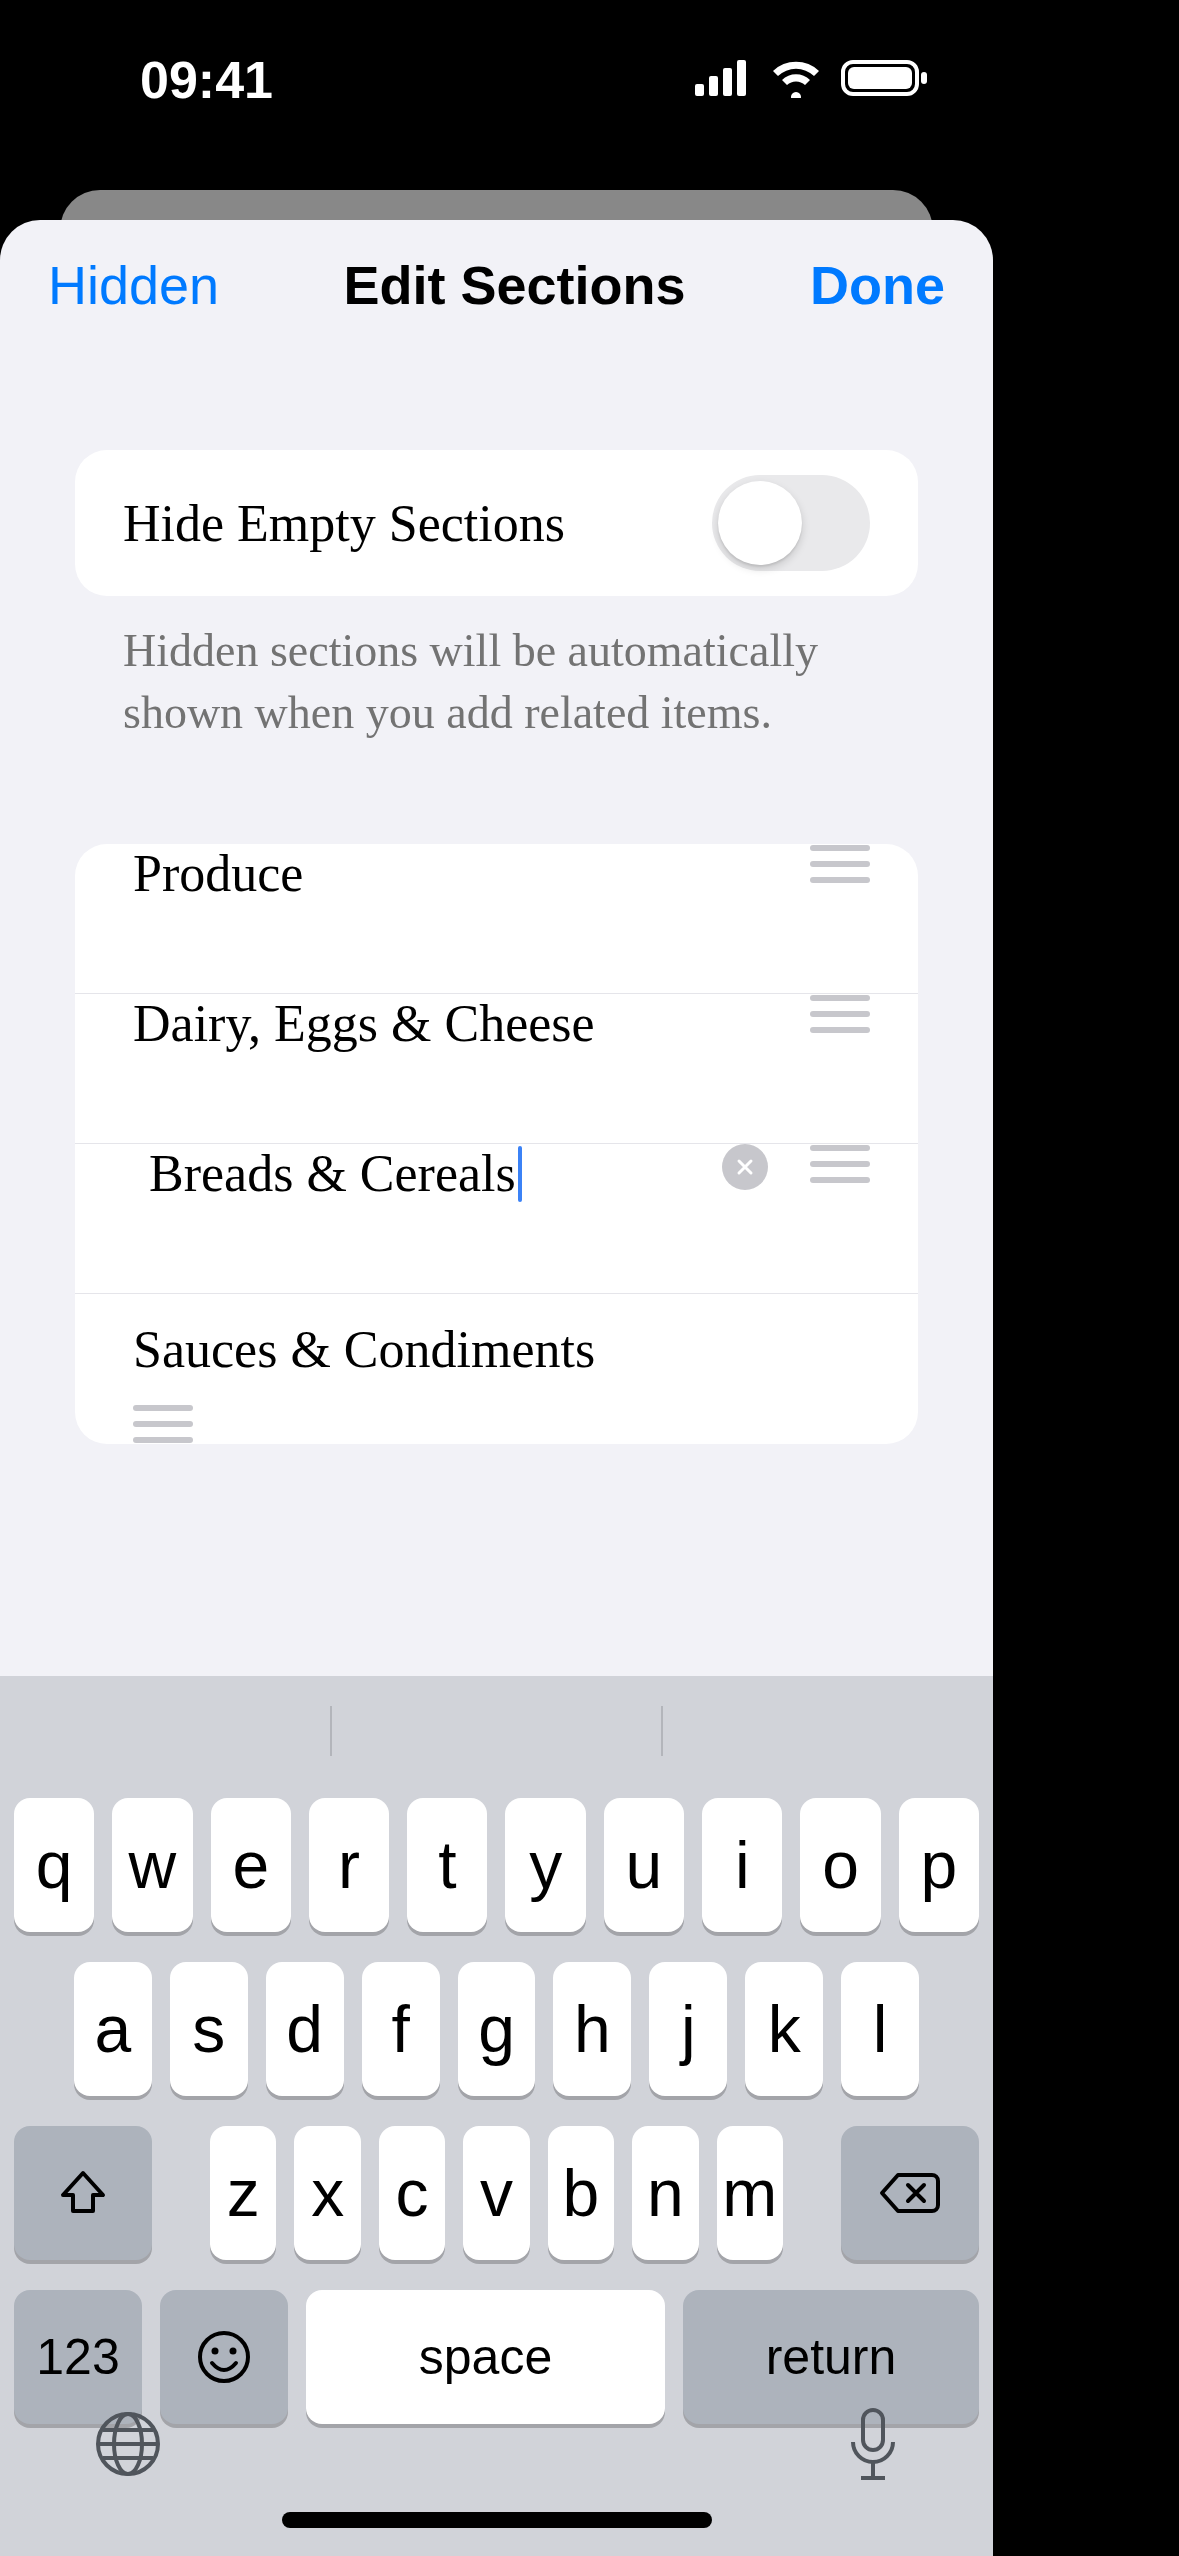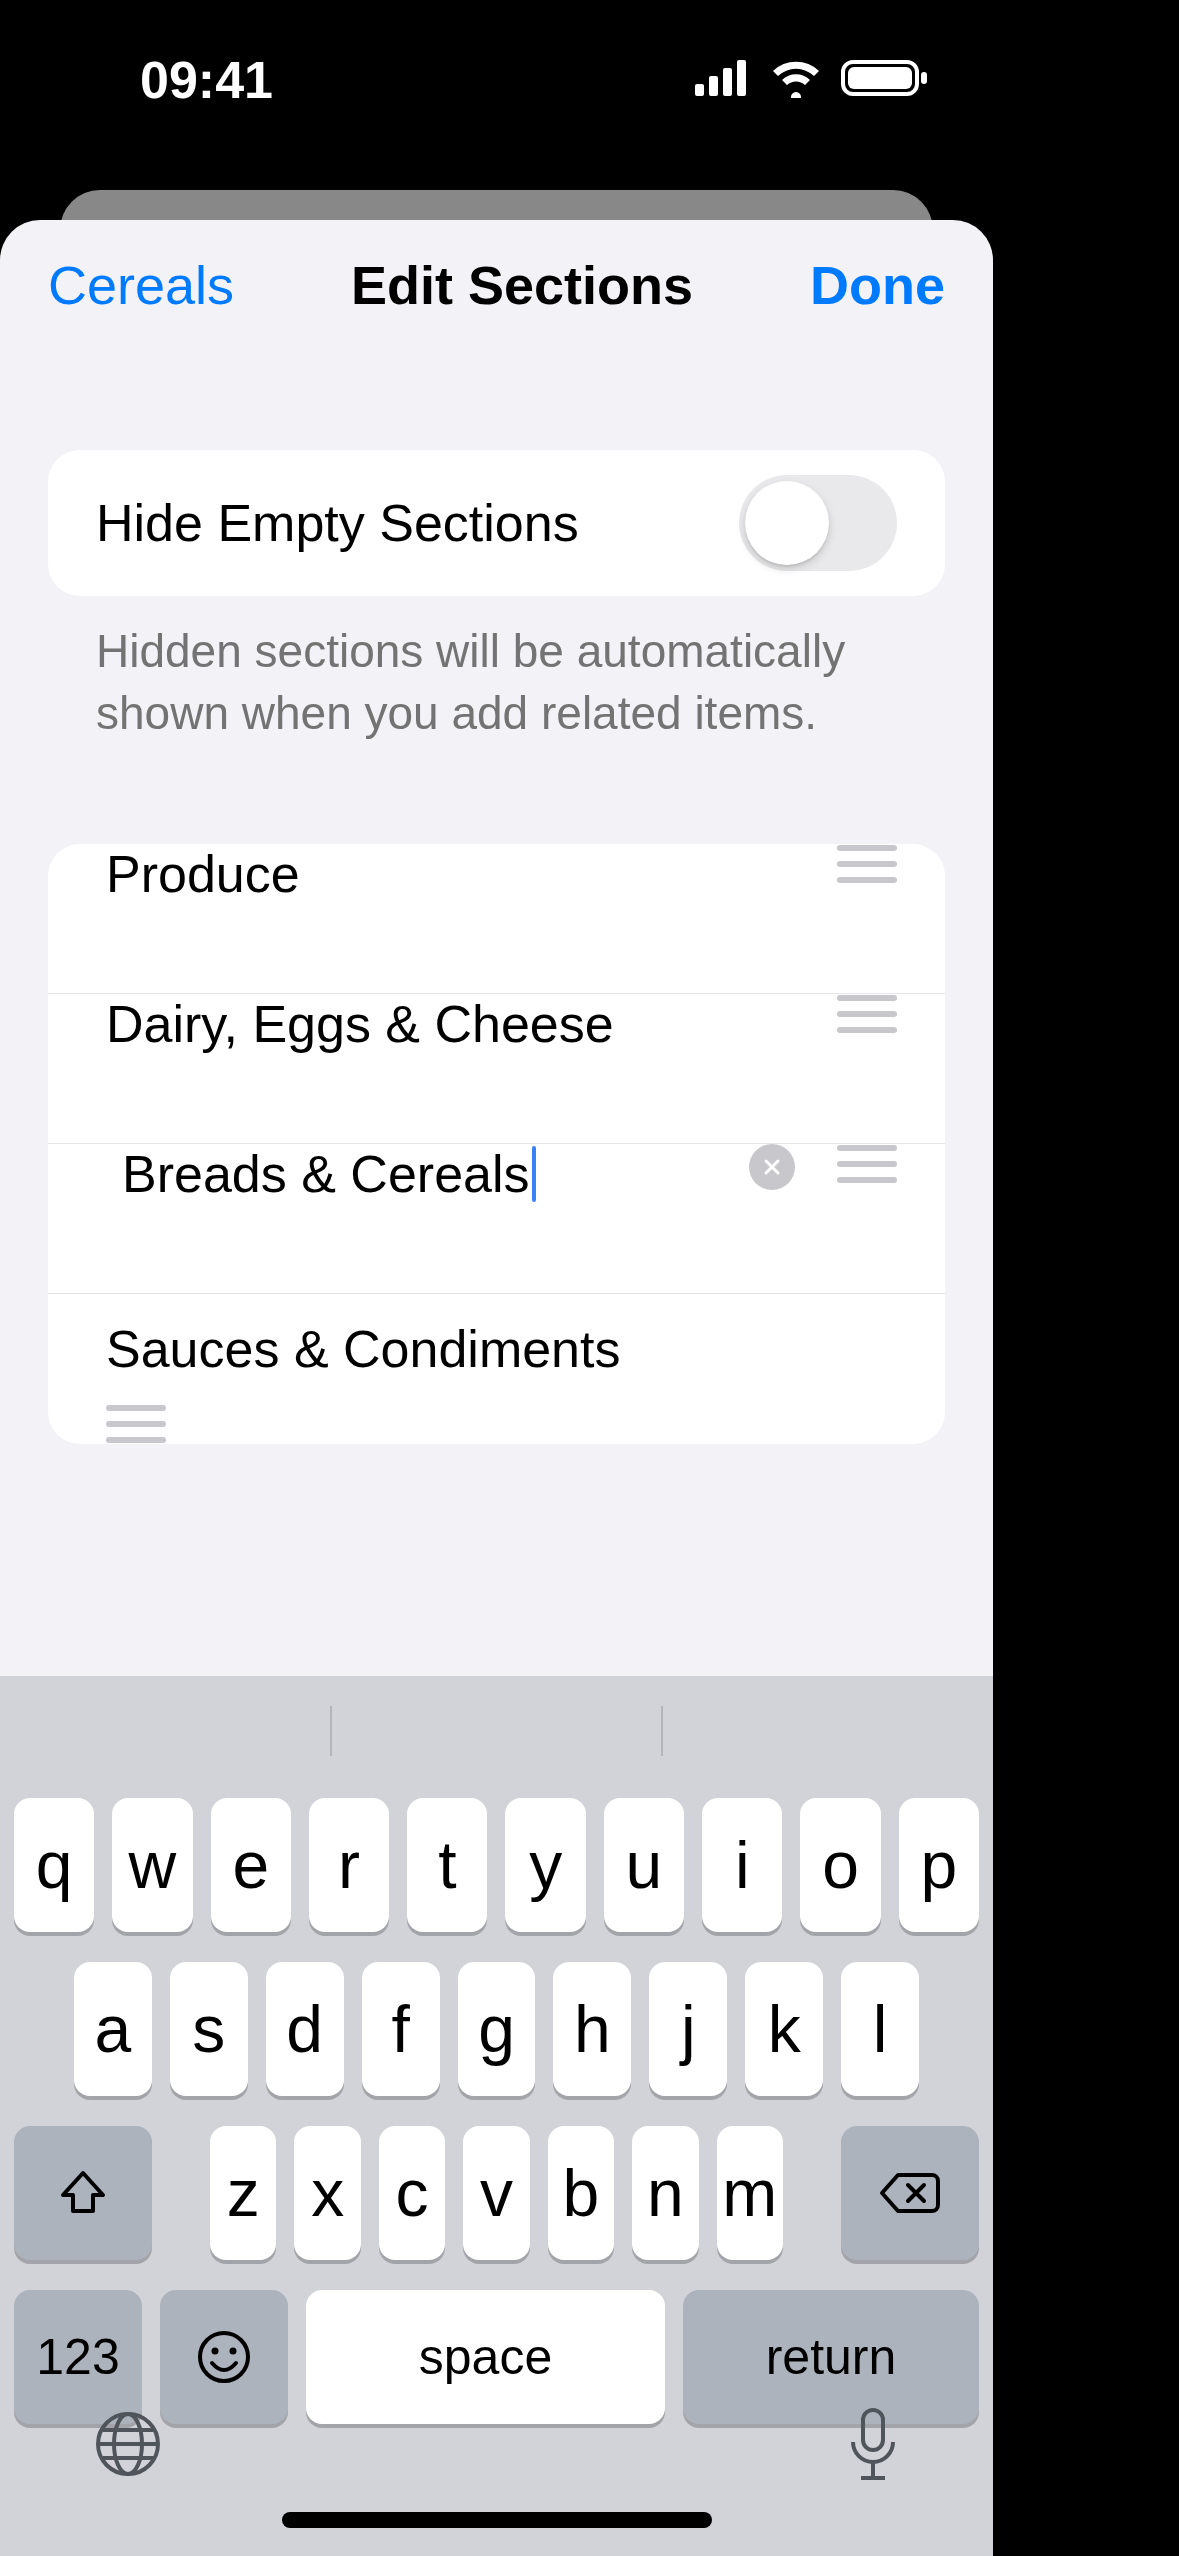--- a/index.html
+++ b/index.html
@@ -17,21 +17,21 @@
   
   .sheet { position: absolute; top: 220px; left: 0; right: 0; bottom: 0; background: #f2f2f7; border-radius: 40px 40px 0 0; overflow: hidden; }
 
   
   .navbar { height: 130px; display: flex; align-items: center; justify-content: space-between; padding: 0 48px; }
   .nav-cancel { color: #007aff; font-size: 54px; font-weight: 400; }
   .nav-title  { color: #000; font-size: 54px; font-weight: 600; }
   .nav-done   { color: #007aff; font-size: 54px; font-weight: 600; }
 
   
-  .content { padding: 0 48px; }
+  .content { padding: 0 75px; font-family: Liberation Serif, serif; }
   .group { background: #fff; border-radius: 32px; margin-top: 100px; }
   .group2 { background: #fff; border-radius: 32px; margin-top: 100px; }
 
   .cell { display: flex; align-items: center; padding: 0 48px; min-height: 146px; border-bottom: 1px solid #e5e5ea; }
   .cell:last-child { border-bottom: none; }
   .cell-label { font-size: 52px; color: #000; flex: 1; }
 
   .toggle { width: 158px; height: 96px; border-radius: 48px; background: #e9e9eb; position: relative; }
   .toggle-knob { position: absolute; top: 6px; left: 6px; width: 84px; height: 84px; border-radius: 50%; background: #fff; box-shadow: 0 4px 8px rgba(0,0,0,0.15), 0 2px 2px rgba(0,0,0,0.08); }
 
@@ -112,21 +112,21 @@
           </svg>
       </span>
     </div>
   </div>
 
   <div class="sheet-stack"></div>
 
   <div class="sheet">
 
     <div class="navbar">
-      <div class="nav-cancel">Cereals</div>
+      <div class="nav-cancel">Hidden</div>
       <div class="nav-title">Edit Sections</div>
       <div class="nav-done">Done</div>
     </div>
 
     <div class="content">
 
       <div class="group">
         <div class="cell">
           <div class="cell-label">Hide Empty Sections</div>
           <div class="toggle">

